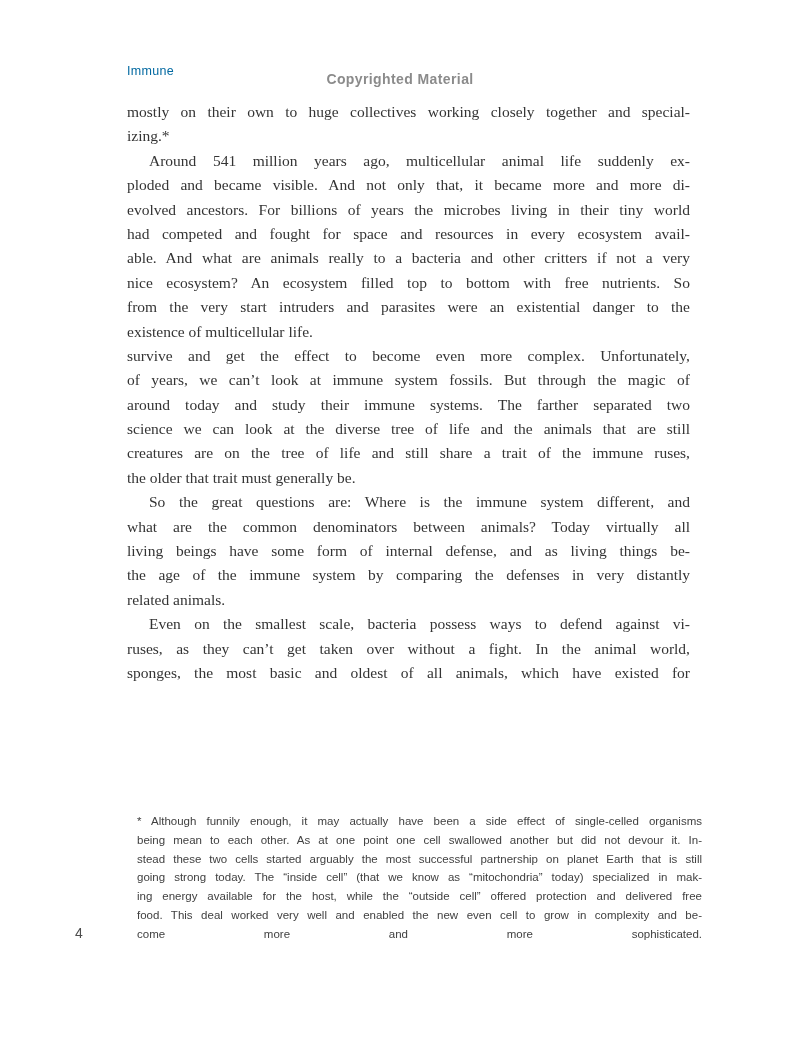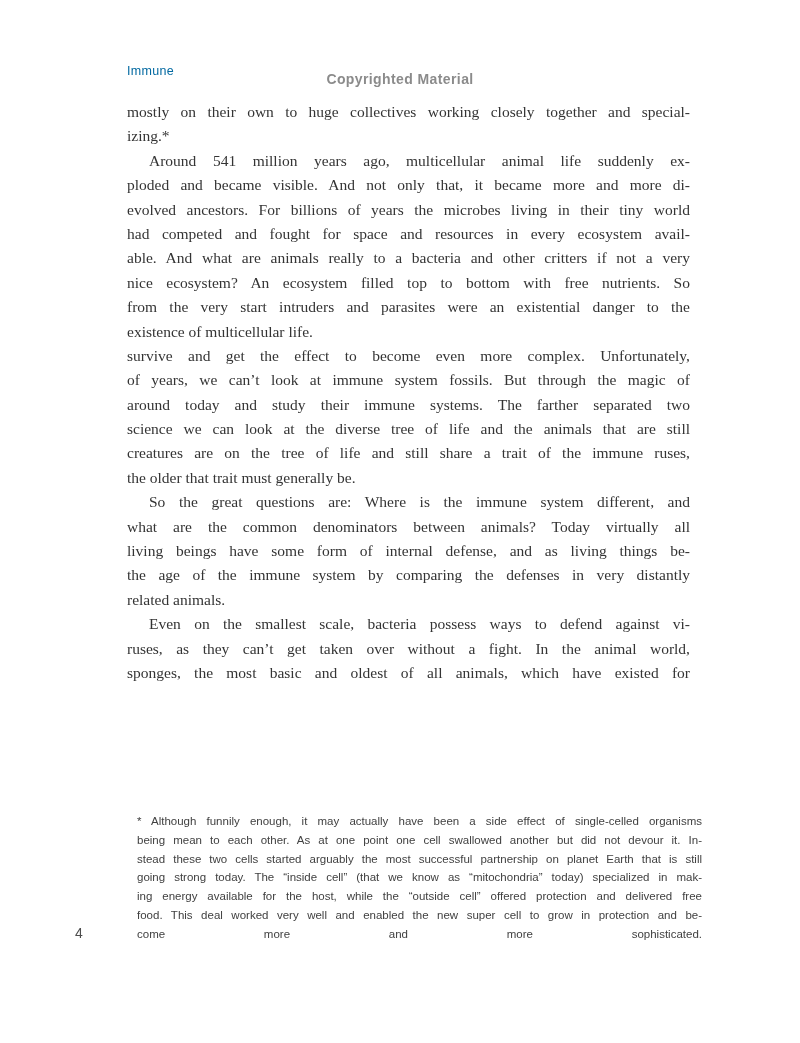--- a/index.html
+++ b/index.html
@@ -115,20 +115,20 @@
       <div class="line">ruses, as they can’t get taken over without a fight. In the animal world,</div>
       <div class="line">sponges, the most basic and oldest of all animals, which have existed for</div>
     </div>
 
   <div class="footnote">
       <div class="line">* Although funnily enough, it may actually have been a side effect of single-celled organisms</div>
       <div class="line">being mean to each other. As at one point one cell swallowed another but did not devour it. In-</div>
       <div class="line">stead these two cells started arguably the most successful partnership on planet Earth that is still</div>
       <div class="line">going strong today. The “inside cell” (that we know as “mitochondria” today) specialized in mak-</div>
       <div class="line">ing energy available for the host, while the “outside cell” offered protection and delivered free</div>
-      <div class="line">food. This deal worked very well and enabled the new super cell to grow in protection and be-</div>
+      <div class="line">food. This deal worked very well and enabled the new even cell to grow in complexity and be-</div>
       <div class="line last">come more and more sophisticated.</div>
     </div>
 
   <div class="page-number">4</div>
 
   <div class="copyright-banner copyright-bottom">Copyrighted Material</div>
 </div>
 
 </body></html>

